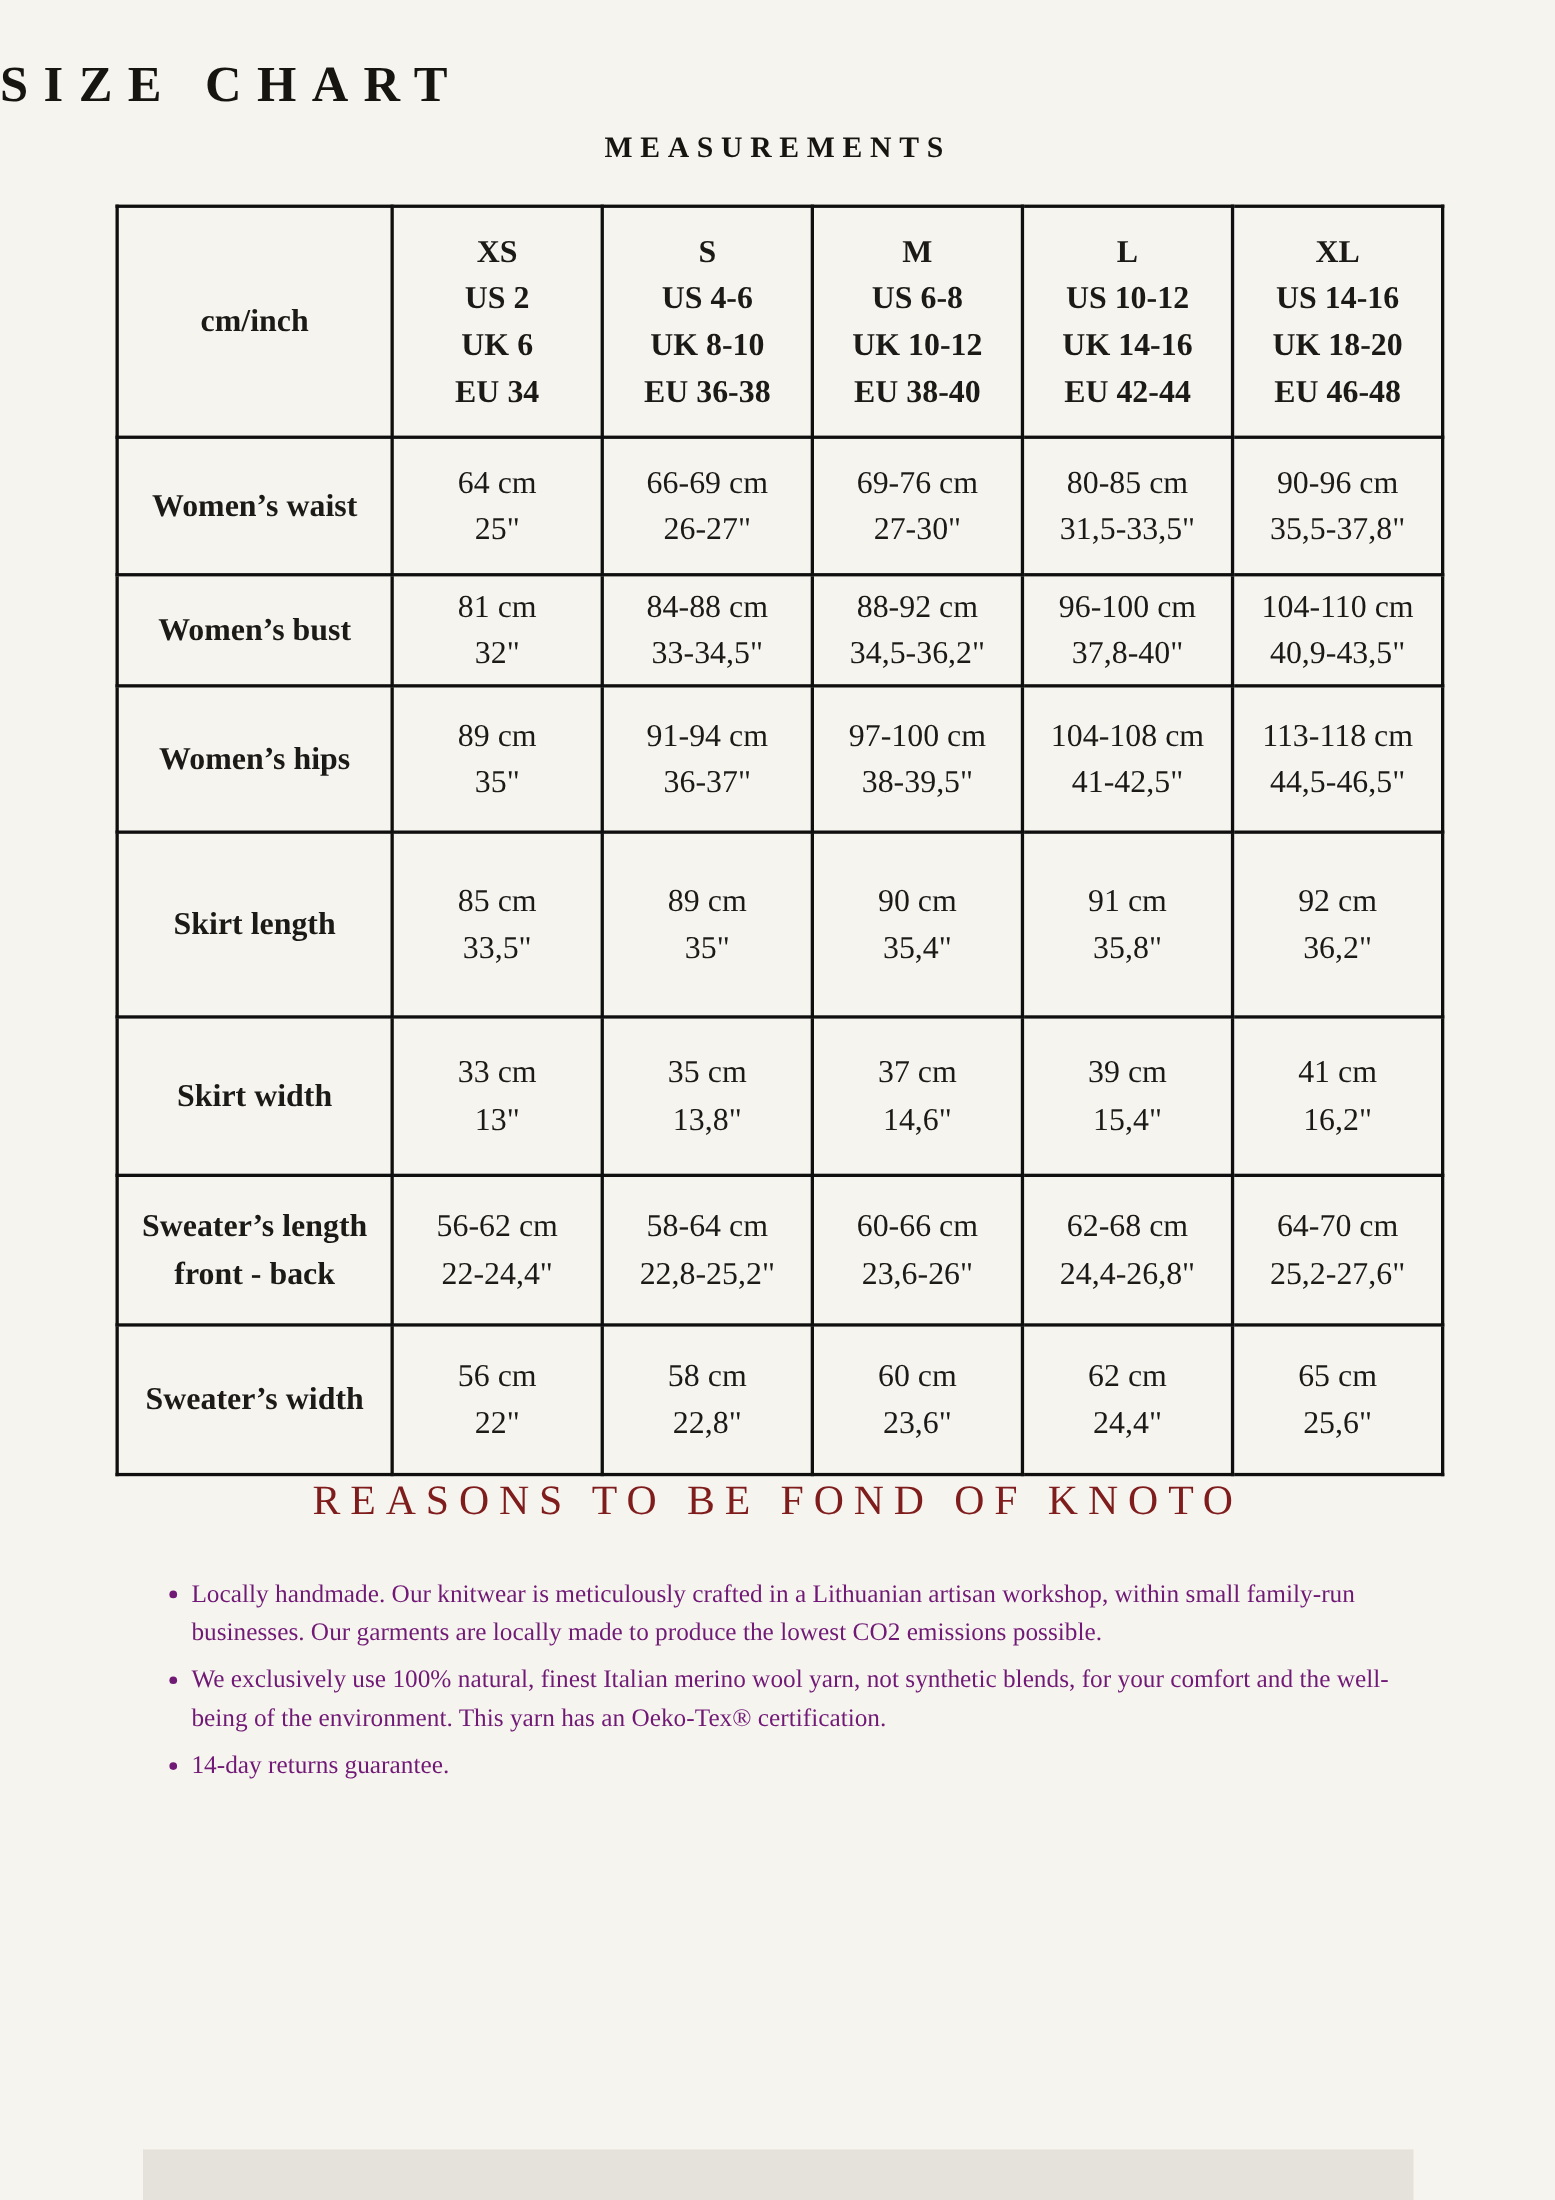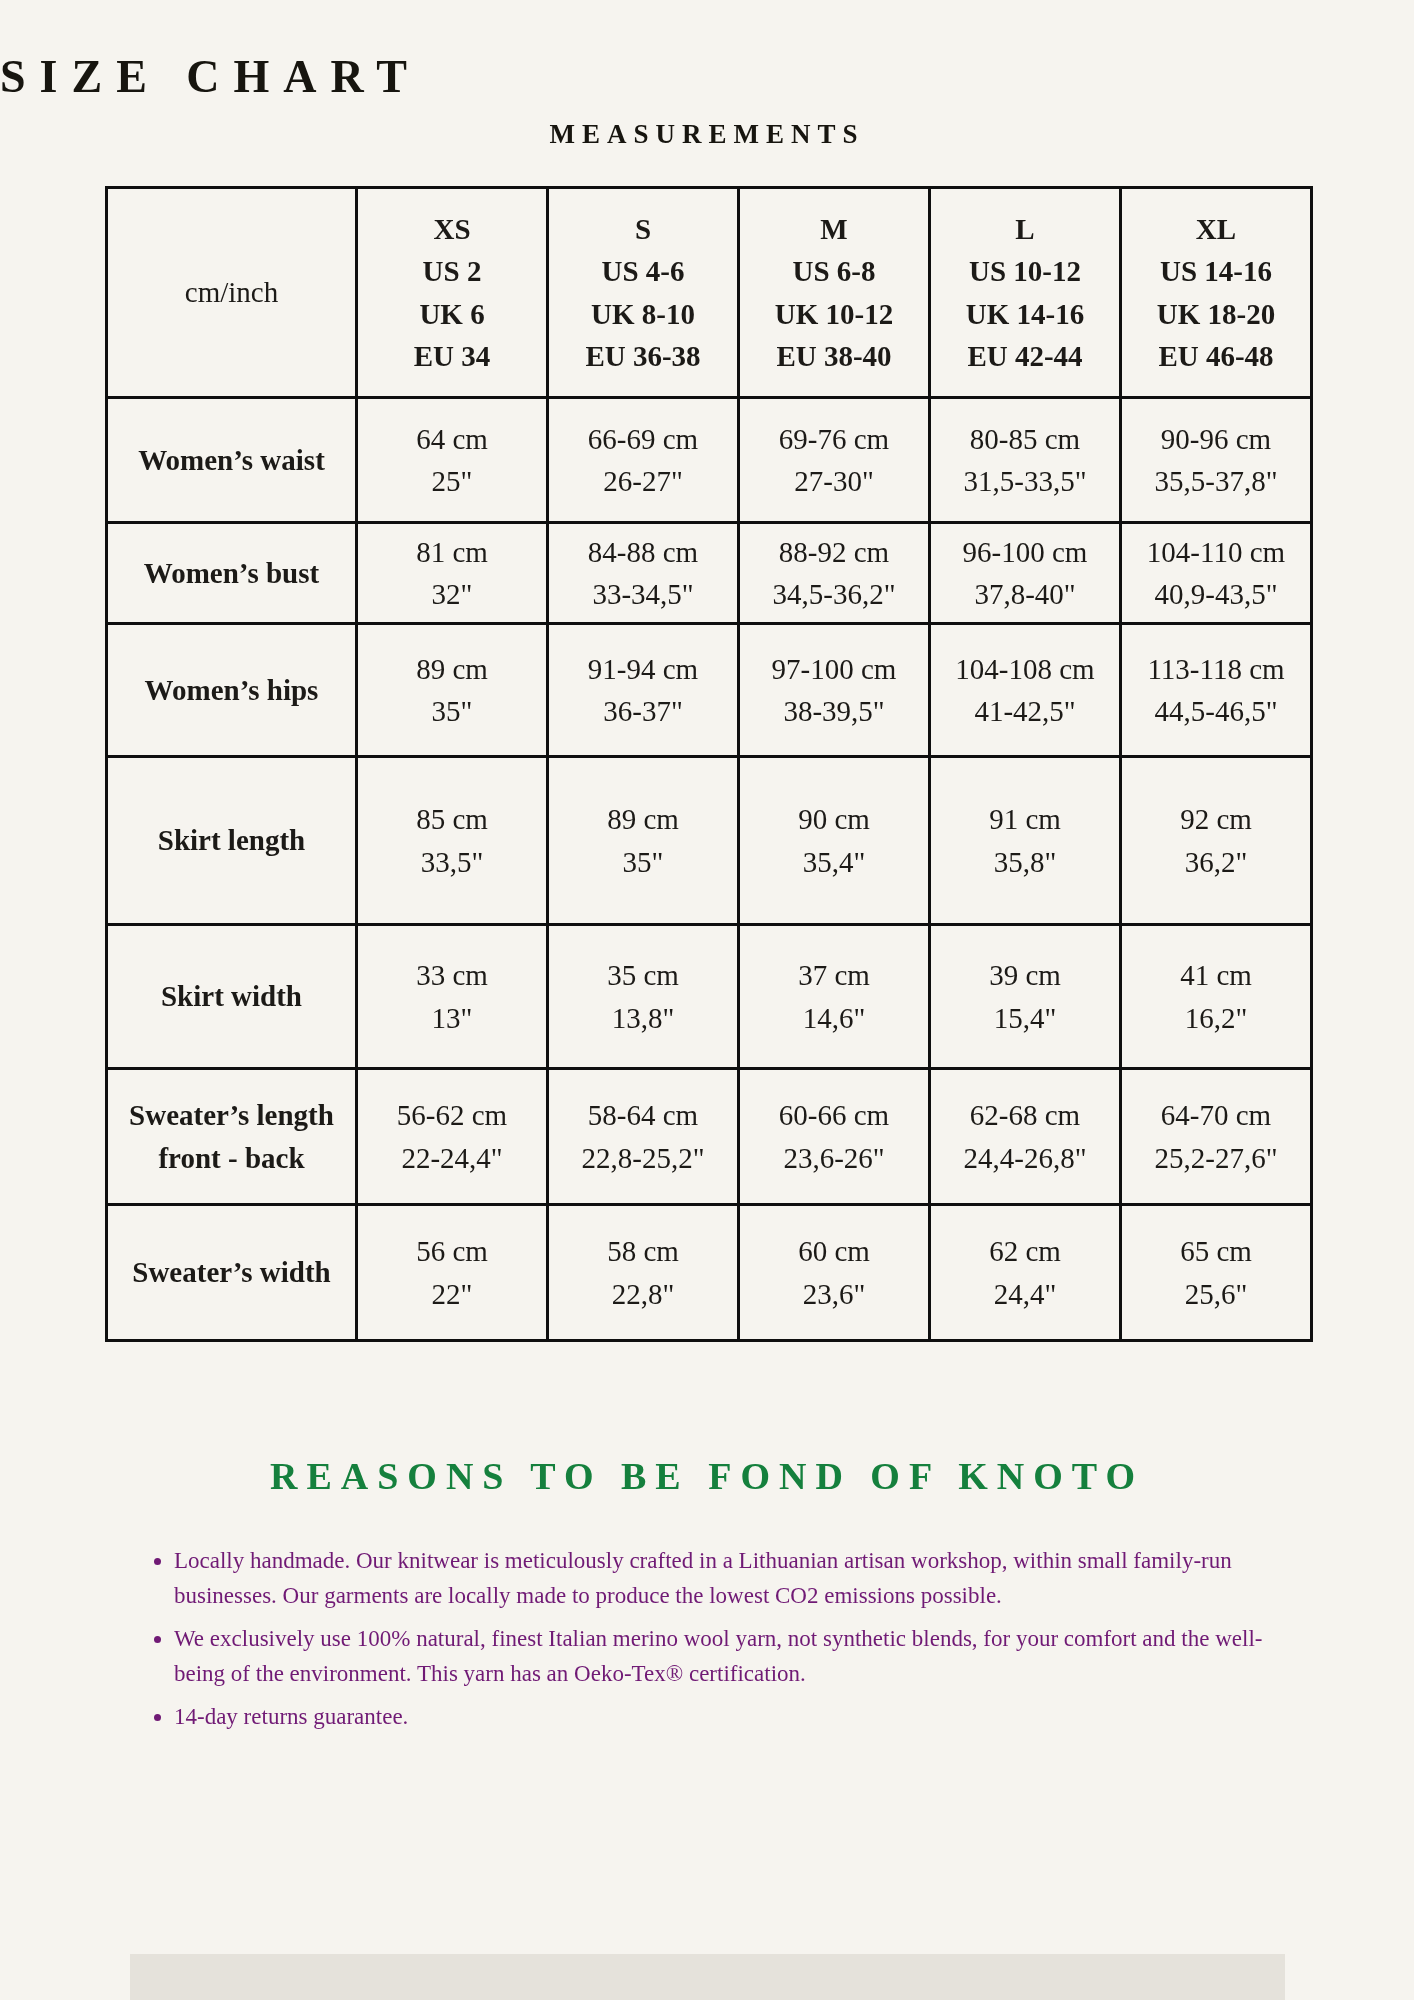--- a/index.html
+++ b/index.html
@@ -35,44 +35,44 @@
     text-align:center;
     vertical-align:middle;
     font-size:29px;
     line-height:1.45;
     padding:6px 4px;
   }
   col.c-label{width:250px;}
   col.c-size{width:191px;}
   thead tr{height:210px;}
   .corner-cell{
-    font-weight:400;
+    font-weight:700;
     vertical-align:bottom;
     padding-bottom:52px;
   }
   .size-head span{display:block;font-weight:700;}
   tr.r-waist{height:125px;}
   tr.r-bust{height:101px;}
   tr.r-hips{height:133px;}
   tr.r-skirt-length{height:168px;}
   tr.r-skirt-width{height:144px;}
   tr.r-sweater-length{height:136px;}
   tr.r-sweater-width{height:136px;}
   th.row-label{
     font-weight:700;
     font-size:28px;
     padding:6px 14px;
   }
   td.cell span{display:block;}
   .reasons-heading{
-    margin:0;padding-top:112px;
+    margin:0;
     text-align:center;
-    font-size:38px;font-weight:700;
+    font-size:38px;font-weight:400;
     letter-spacing:9px;
-    color:#15803d;
+    color:#7f1d1d;
   }
   ul.reasons-list{
     margin:46px 120px 0 142px;
     padding-left:32px;
     list-style:disc;
   }
   ul.reasons-list li{
     font-size:23px;
     line-height:1.52;
     margin-bottom:8px;

